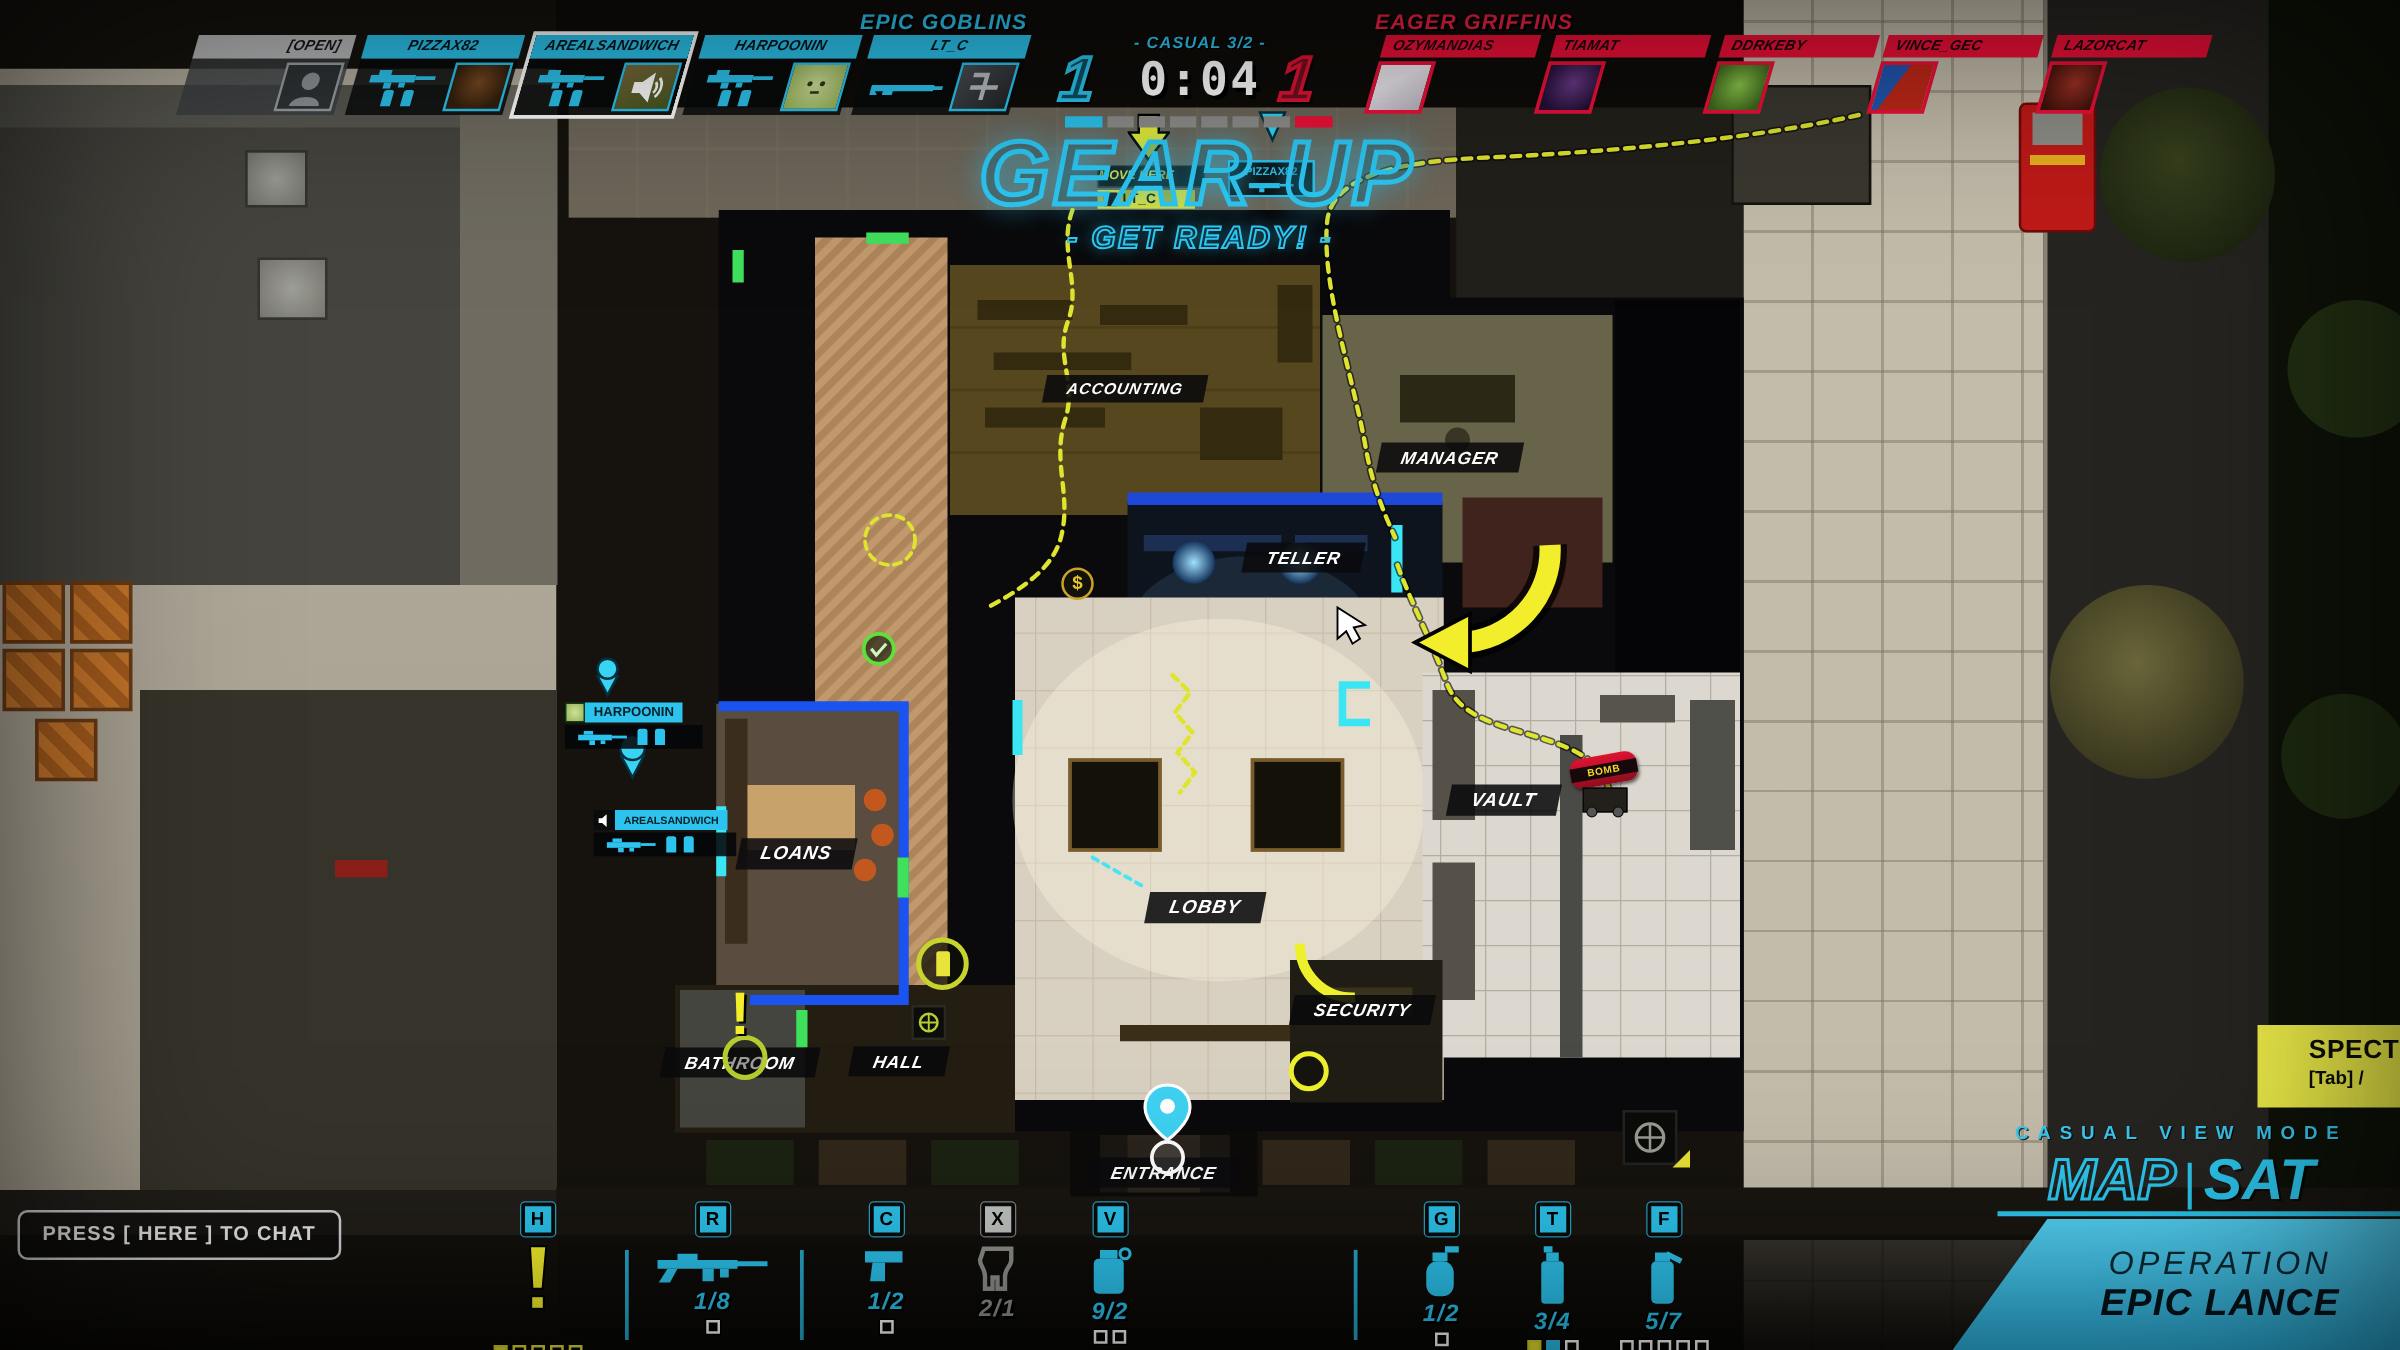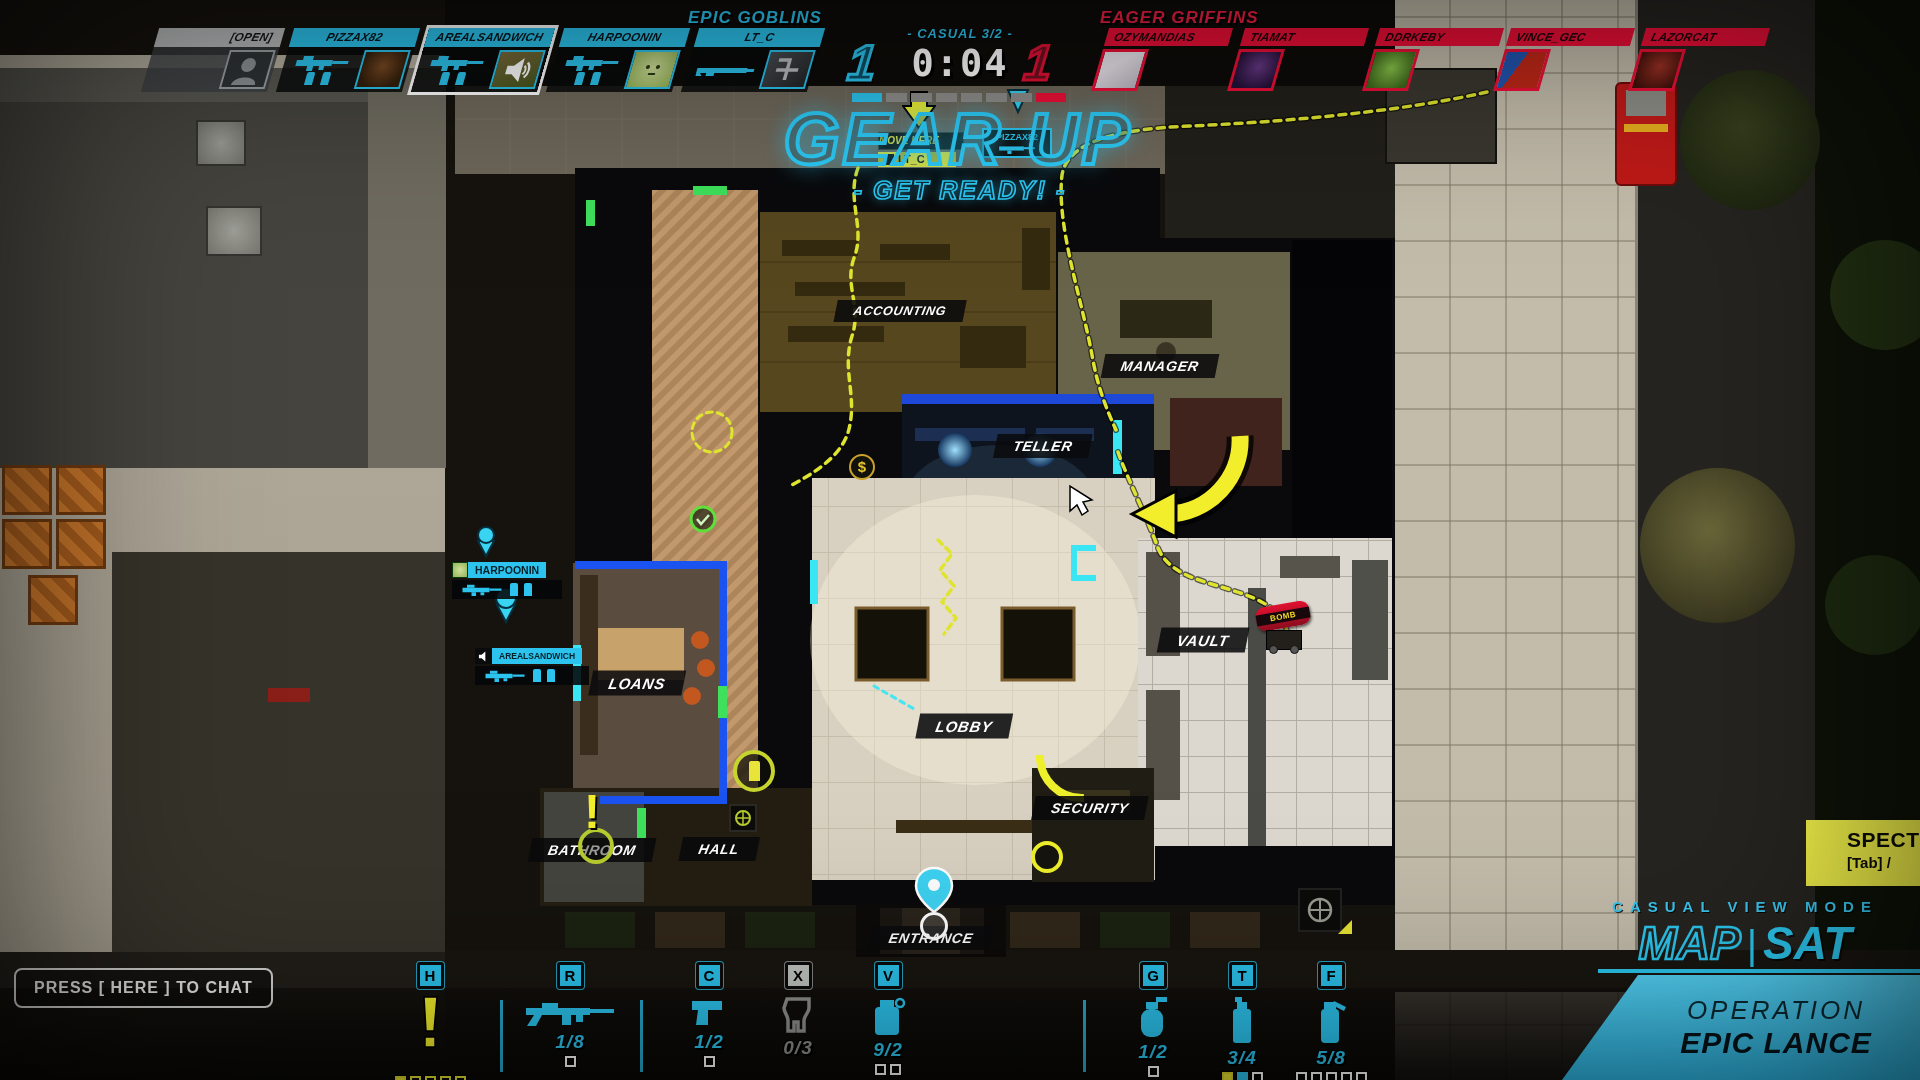--- a/index.html
+++ b/index.html
@@ -564,21 +564,21 @@
   <div class="ammo">1/2</div>
   <div class="pips">
       <span class="pip hw"></span>
     </div>
 </div>
 <div class="slot" style="left:798px">
   <div class="key gray">X</div>
   <svg class="sicon" width="42" height="40" viewBox="0 0 42 40">
       <path d="M10,4 h22 v9 c0,5 -5,7 -5,13 v10 h-6 v-9 h-4 v9 h-6 v-10 c0,-6 -4,-8 -4,-13 Z" fill="none" stroke="#8f918d" stroke-width="3.5"></path>
     </svg>
-  <div class="ammo dim">0/3</div>
+  <div class="ammo dim">2/1</div>
   <div class="pips"></div>
 </div>
 <div class="slot" style="left:888px">
   <div class="key">V</div>
   <svg class="sicon" width="42" height="42" viewBox="0 0 42 42">
       <g fill="#2cc4ee">
         <rect x="8" y="12" width="24" height="28" rx="4"></rect>
         <rect x="13" y="5" width="14" height="7"></rect>
         <circle cx="33" cy="8" r="4" fill="none" stroke="#2cc4ee" stroke-width="2.5"></circle>
       </g>
@@ -621,21 +621,21 @@
 </div>
 <div class="slot" style="left:1331px">
   <div class="key">F</div>
   <svg class="sicon" width="34" height="50" viewBox="0 0 34 50">
       <g fill="#2cc4ee">
         <rect x="7" y="14" width="18" height="34" rx="4"></rect>
         <rect x="10" y="7" width="12" height="7"></rect>
         <path d="M20,6 L32,12 L30,16 L18,10 Z"></path>
       </g>
     </svg>
-  <div class="ammo">5/8</div>
+  <div class="ammo">5/7</div>
   <div class="pips">
       <span class="pip hw"></span>
       <span class="pip hw"></span>
       <span class="pip hw"></span>
       <span class="pip hw"></span>
       <span class="pip hw"></span>
     </div>
 </div>
 
 <div class="chatbox">PRESS [ HERE ] TO CHAT</div>

